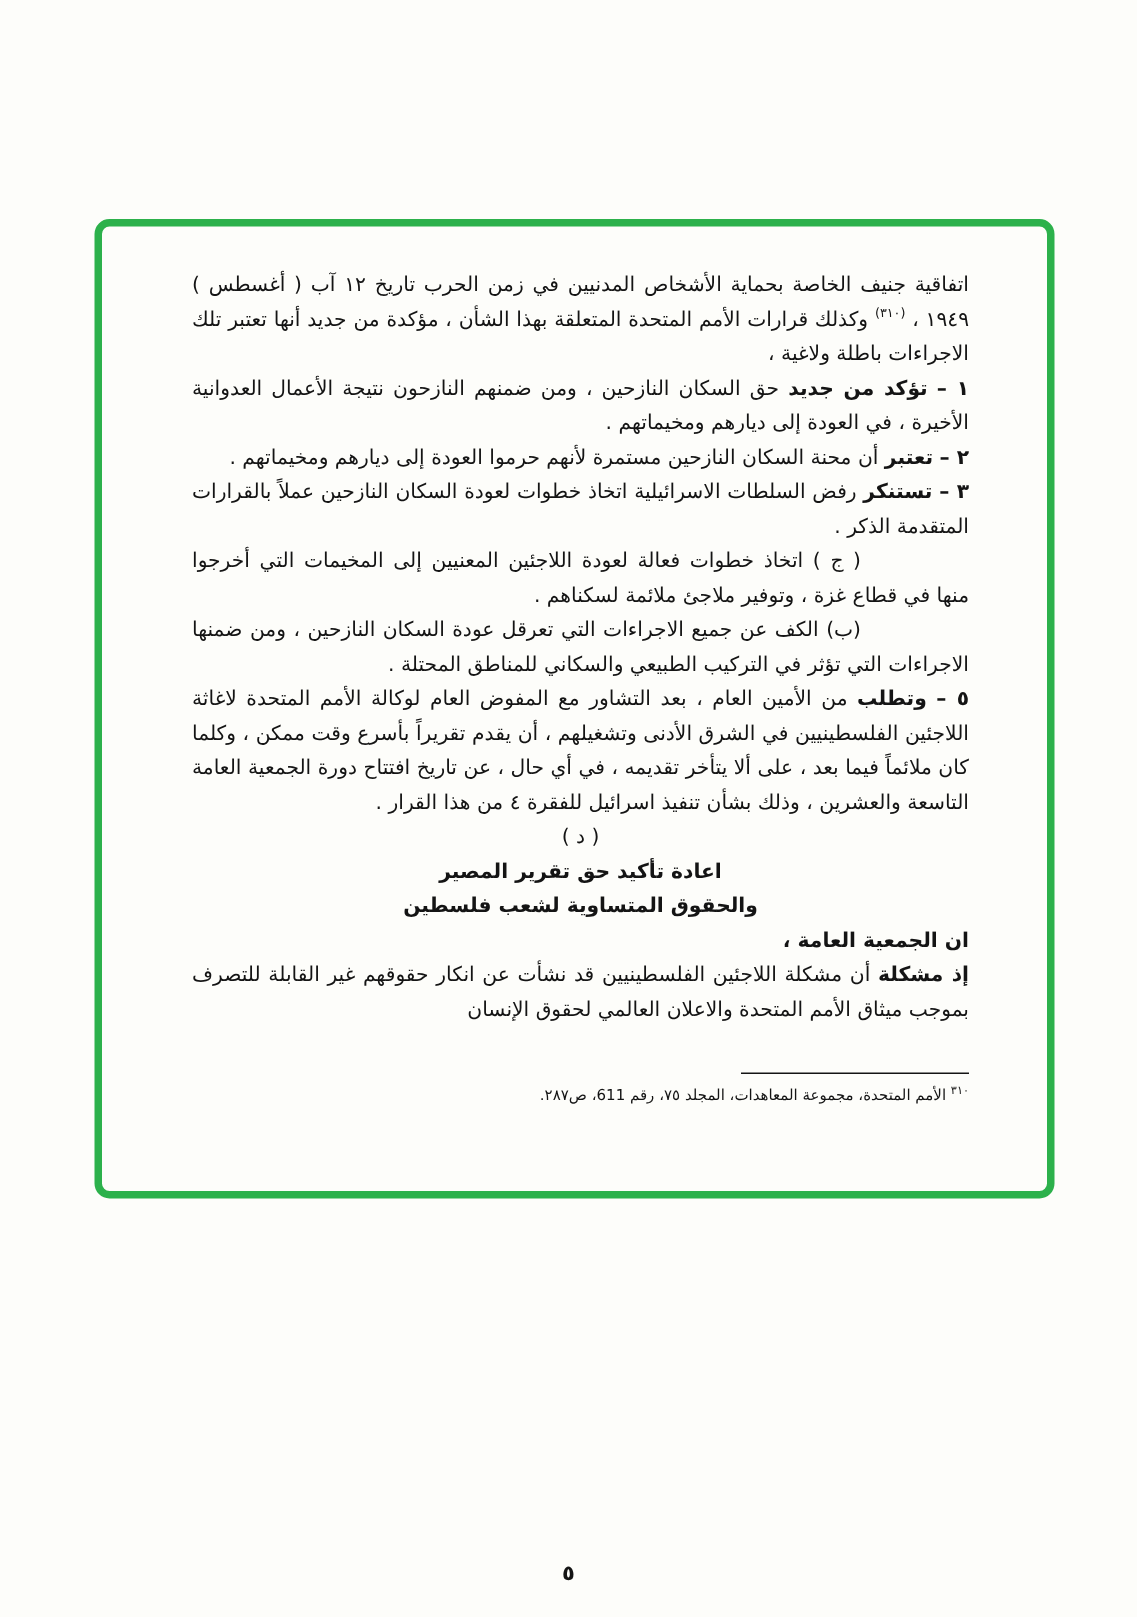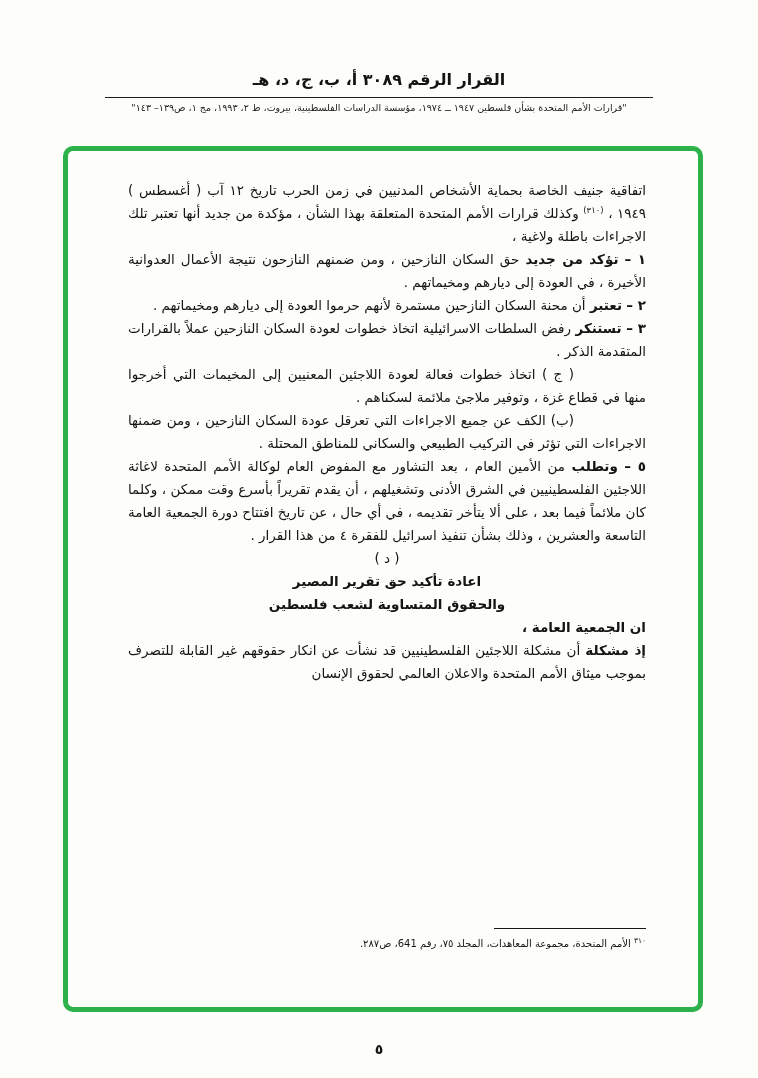--- a/index.html
+++ b/index.html
@@ -25,21 +25,21 @@
   .header-rule {
     width: 548px; margin: 8px auto 0 auto;
     border-top: 1.6px solid #1c1c1c;
   }
   .source-line {
     font-size: 9.5px; margin-top: 4px; direction: rtl; color: #1c1c1c;
   }
   .green-box {
     position: absolute;
     left: 63px; top: 146px;
-    width: 640px; height: 866px;
+    width: 640px; height: 653px;
     border: 5px solid #2cb14b;
     border-radius: 10px;
     background: #fdfdfa;
   }
   .text-area {
     position: absolute;
     top: 28px; right: 52px; left: 60px;
     direction: rtl;
     font-size: 13.5px;
     line-height: 23px;
@@ -72,25 +72,20 @@
   .page-number {
     position: absolute; top: 1041px; left: 0; right: 0;
     text-align: center; font-size: 14px; font-weight: bold;
   }
 </style>
 </head>
 <body>
 
 <div class="page">
 
-  <div class="header">
-    <div class="doc-title">القرار الرقم ٣٠٨٩ أ، ب، ج، د، هـ</div>
-    <div class="header-rule"></div>
-    <div class="source-line">"قرارات الأمم المتحدة بشأن فلسطين ١٩٤٧ ــ ١٩٧٤، مؤسسة الدراسات الفلسطينية، بيروت، ط ٢، ١٩٩٣، مج ١، ص١٣٩– ١٤٣"</div>
-  </div>
 
   <div class="green-box">
 
     <div class="text-area">
 
       <p>
         <span>اتفاقية جنيف الخاصة بحماية الأشخاص المدنيين في زمن الحرب تاريخ ١٢ آب ( أغسطس ) ١٩٤٩ ،</span>
         <sup class="fn-ref">(٣١٠)</sup>
         <span>وكذلك قرارات الأمم المتحدة المتعلقة بهذا الشأن ، مؤكدة من جديد أنها تعتبر تلك الاجراءات باطلة ولاغية ،</span>
       </p>
@@ -140,21 +135,21 @@
         <span class="b">إذ مشكلة</span>
         <span>أن مشكلة اللاجئين الفلسطينيين قد نشأت عن انكار حقوقهم غير القابلة للتصرف بموجب ميثاق الأمم المتحدة والاعلان العالمي لحقوق الإنسان</span>
       </p>
 
     </div>
 
     <div class="footnote">
       <div class="footnote-rule"></div>
       <div>
         <sup>٣١٠</sup>
-        <span>الأمم المتحدة، مجموعة المعاهدات، المجلد ٧٥، رقم 641، ص٢٨٧.</span>
+        <span>الأمم المتحدة، مجموعة المعاهدات، المجلد ٧٥، رقم 611، ص٢٨٧.</span>
       </div>
     </div>
 
   </div>
 
   <div class="page-number">٥</div>
 
 </div>
 
 </body></html>

